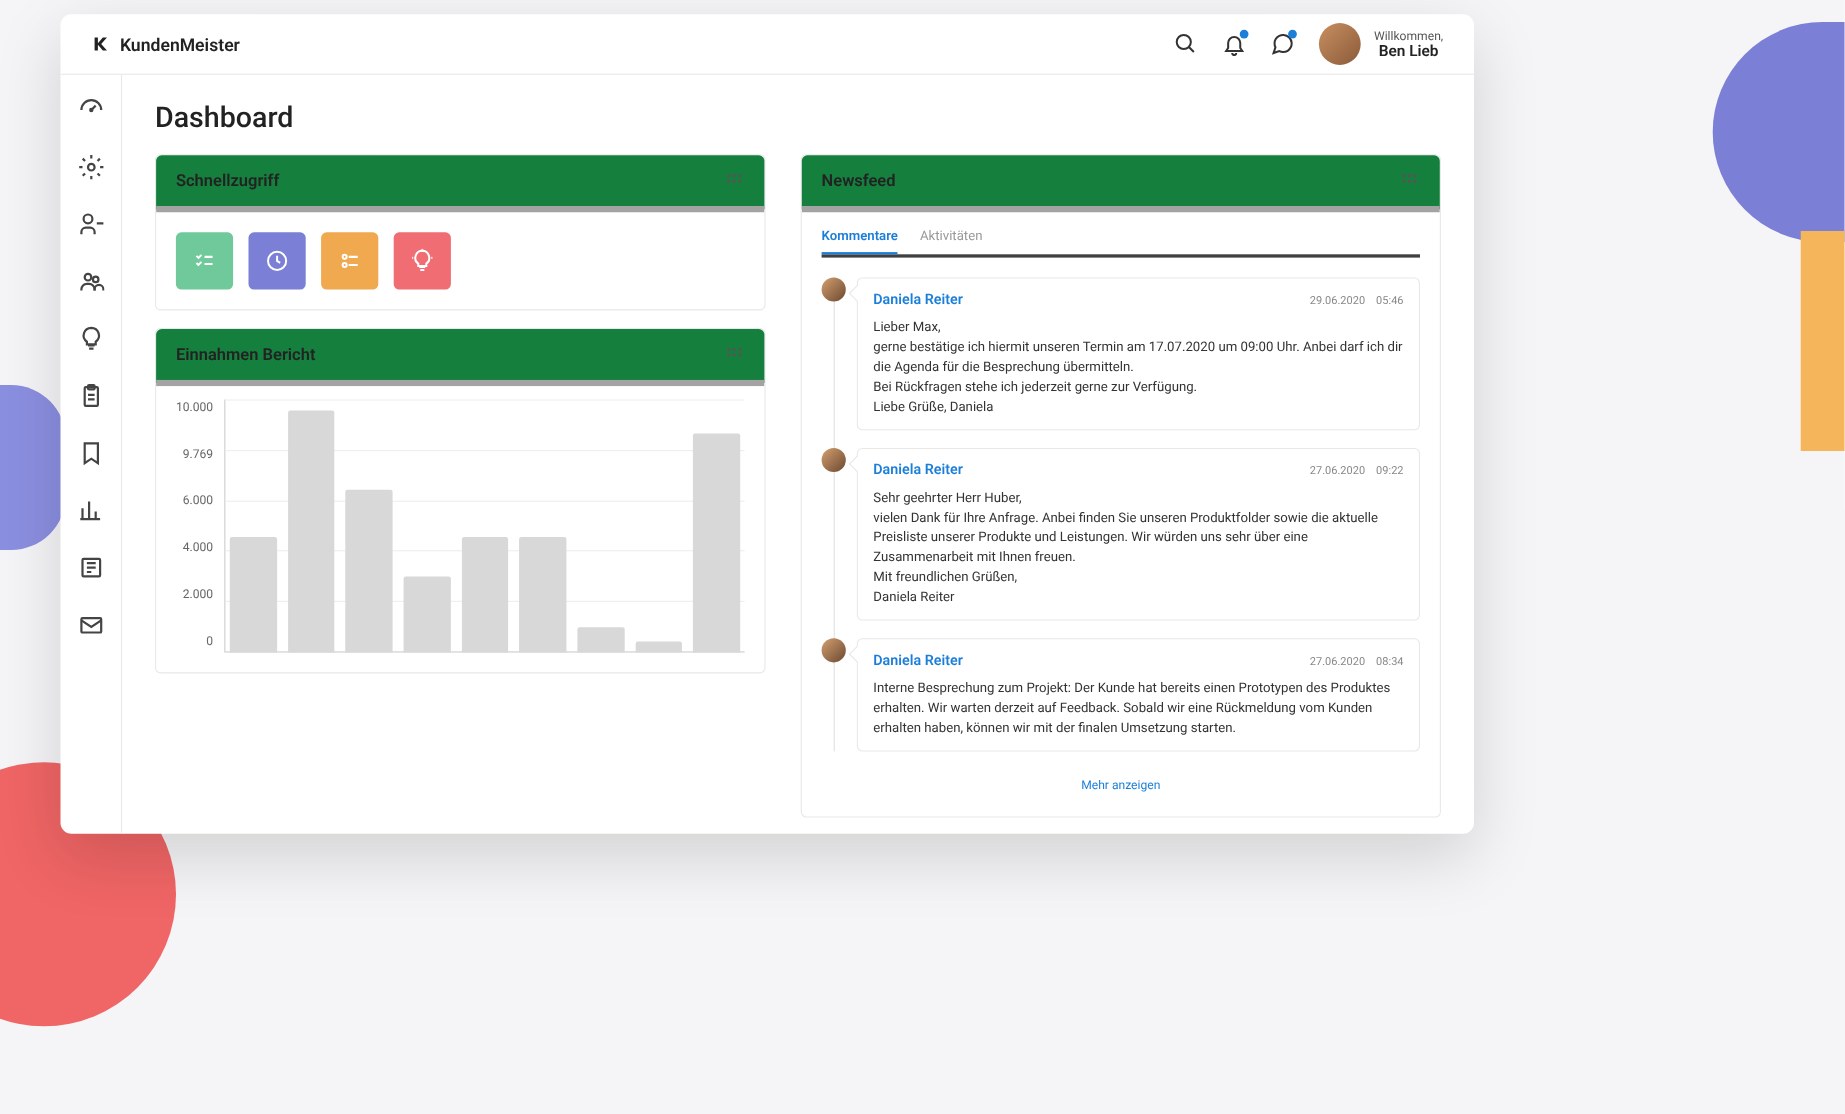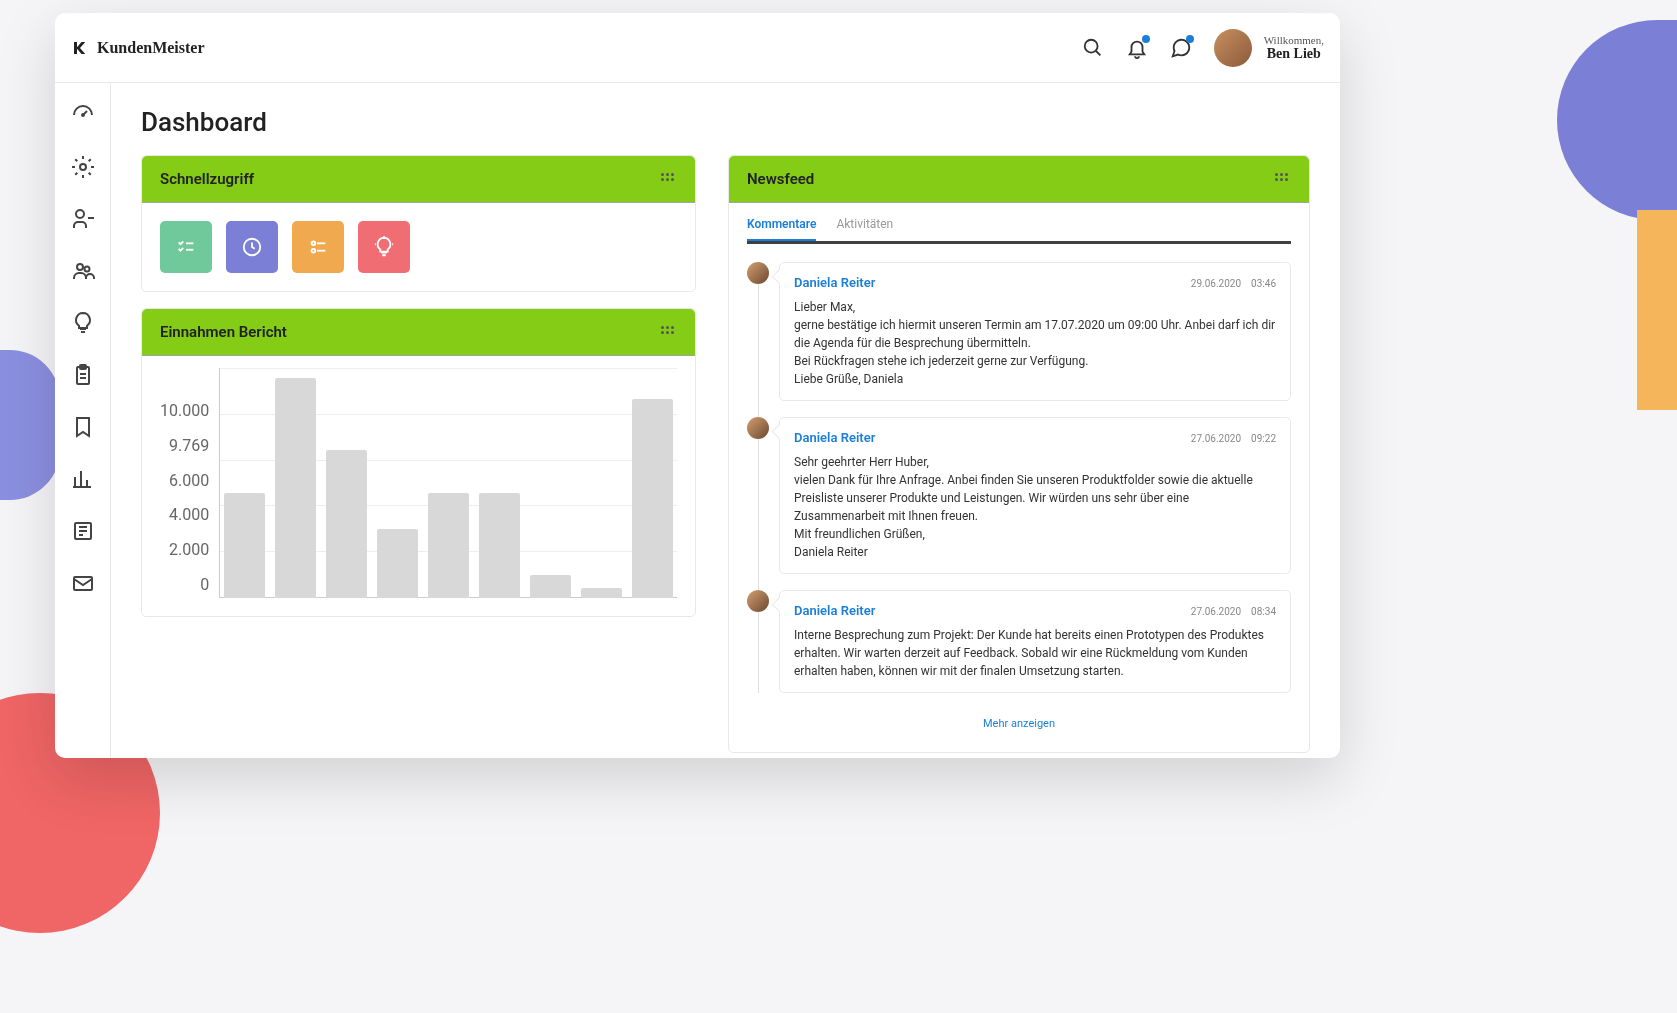--- a/index.html
+++ b/index.html
@@ -53,27 +53,26 @@
   width: 1285px;
   height: 745px;
   background: #fff;
   border-radius: 10px;
   box-shadow: 0 20px 60px rgba(0,0,0,0.15);
   display: flex;
   flex-direction: column;
   overflow: hidden;
 }
 .header {
-  height: 70px;
+  height: 55px;
   border-bottom: 1px solid #e8e8e8;
   display: flex;
   align-items: center;
-  padding: 0 16px;
+  padding: 0 28px;
   justify-content: space-between;
-  font-family: Liberation Serif, serif;
 }
 .logo {
   display: flex;
   align-items: center;
   gap: 8px;
   font-weight: 600;
   font-size: 16px;
   color: #222;
 }
 .logo-icon { width: 18px; height: 18px; }
@@ -155,22 +154,22 @@
 .card {
   border: 1px solid #e8e8e8;
   border-radius: 5px;
   background: #fff;
 }
 .card-header {
   display: flex;
   justify-content: space-between;
   align-items: center;
   padding: 14px 18px;
-  background: #84cc16;
-  border-bottom: 1px solid #a3a3a3;
+  background: #15803d;
+  border-bottom: 6px solid #a3a3a3;
   border-radius: 5px 5px 0 0;
 }
 .card-title {
   font-size: 15px;
   font-weight: 600;
   color: #222;
 }
 .drag-handle {
   width: 16px;
   height: 12px;
@@ -202,26 +201,25 @@
 .chart-wrap { padding: 12px 18px 18px; }
 .chart {
   display: flex;
   align-items: stretch;
   height: 230px;
 }
 .y-axis {
   display: flex;
   flex-direction: column;
   justify-content: space-between;
-  font-size: 16px;
+  font-size: 11px;
   color: #666;
   text-align: right;
   padding-right: 10px;
   padding-bottom: 4px;
-  margin-top: 33px;
 }
 .plot {
   flex: 1;
   position: relative;
   border-left: 1px solid #ccc;
 }
 .gridlines {
   position: absolute;
   inset: 0;
   display: flex;
@@ -577,21 +575,21 @@
               <div class="tab">Aktivitäten</div>
             </div>
             <div class="feed-timeline" id="feed">
                 <div class="feed-item">
     <div class="feed-avatar"></div>
     <div class="feed-card">
       <div class="feed-head">
         <div class="feed-author">Daniela Reiter</div>
         <div class="feed-meta">
                         <span>29.06.2020</span>
-                        <span>03:46</span>
+                        <span>05:46</span>
                       </div>
       </div>
       <div class="feed-text">Lieber Max,
 gerne bestätige ich hiermit unseren Termin am 17.07.2020 um 09:00 Uhr. Anbei darf ich dir die Agenda für die Besprechung übermitteln.
 Bei Rückfragen stehe ich jederzeit gerne zur Verfügung.
 Liebe Grüße, Daniela</div>
     </div>
                 </div>
                 <div class="feed-item">
     <div class="feed-avatar"></div>

